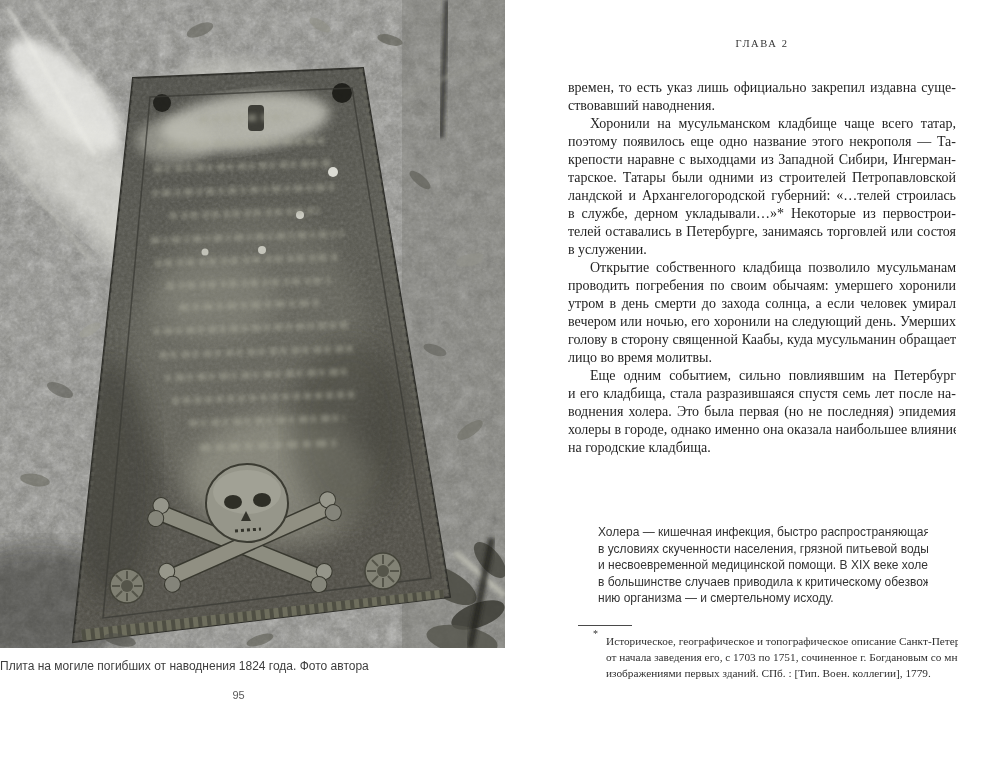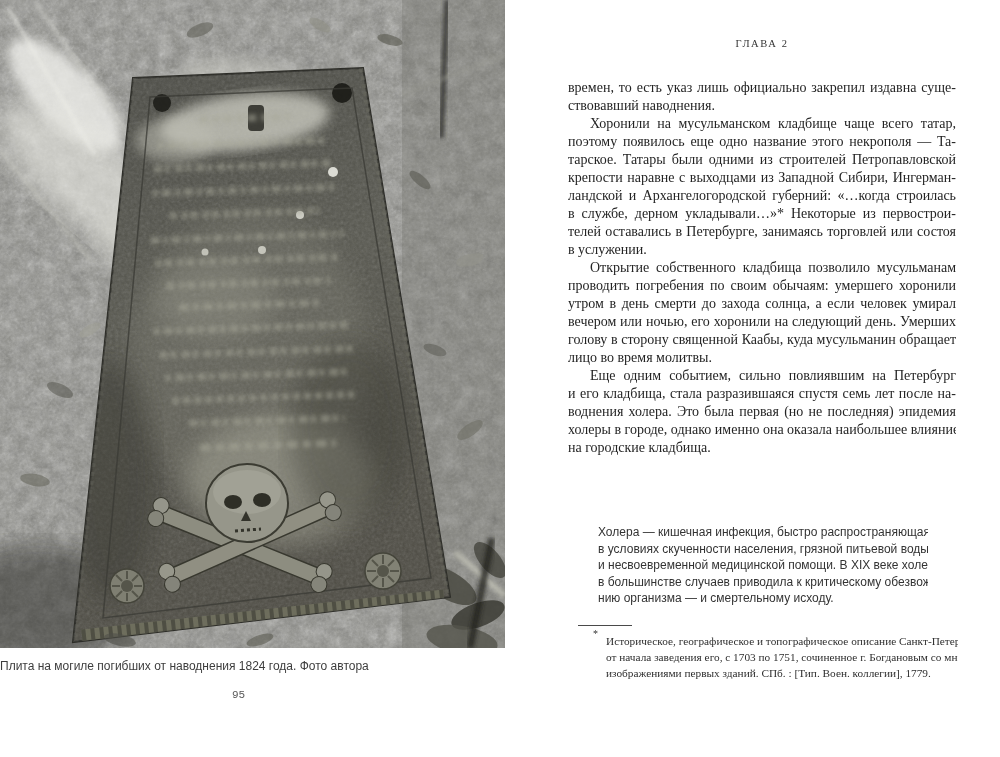--- a/index.html
+++ b/index.html
@@ -4,21 +4,21 @@
 <style>
   html,body{margin:0;padding:0;background:#ffffff;}
   .book{position:relative;width:1000px;height:757px;background:#ffffff;overflow:hidden;
         font-family:"Liberation Serif", serif;color:#232323;}
   
   .left-page{position:absolute;left:0;top:0;width:505px;height:757px;}
   .photo-wrap{position:absolute;left:0;top:0;width:505px;height:648px;overflow:hidden;}
   .photo-caption{position:absolute;left:0;top:659px;width:505px;
         font-family:"Liberation Sans", sans-serif;font-size:12px;color:#3d3d3d;white-space:nowrap;}
   .page-num{position:absolute;text-align:center;font-size:11px;color:#5a5a5a;
-        font-family:Liberation Mono, monospace;}
+        font-family:Liberation Sans, sans-serif;}
   .page-num.left{left:0;top:689px;width:477px;}
   
   .right-page{position:absolute;left:568px;top:0;width:388px;height:757px;}
   .running-header{position:absolute;left:0;top:38px;width:100%;text-align:center;
         font-size:10.5px;letter-spacing:1.6px;color:#333;}
   .body-text{position:absolute;left:0;top:79px;width:388px;font-size:14px;line-height:18px;color:#242424;}
   .body-text .tline{white-space:nowrap;overflow:hidden;text-align:justify;text-align-last:justify;}
   .body-text .tline.last{text-align-last:left;}
   .para.indent .tline:first-child{text-indent:22px;}
   .inline-note{position:absolute;left:30px;top:524px;width:330px;
@@ -236,23 +236,23 @@
     <div class="running-header">ГЛАВА 2</div>
 
     <div class="body-text">
       <div class="para">
           <div class="tline">времен, то есть указ лишь официально закрепил издавна суще-</div>
           <div class="tline last">ствовавший наводнения.</div>
         </div>
       <div class="para indent">
           <div class="tline">Хоронили на мусульманском кладбище чаще всего татар,</div>
           <div class="tline">поэтому появилось еще одно название этого некрополя — Та-</div>
+          <div class="tline">крепости наравне с выходцами из Западной Сибири, Ингерман-</div>
           <div class="tline">тарское. Татары были одними из строителей Петропавловской</div>
-          <div class="tline">крепости наравне с выходцами из Западной Сибири, Ингерман-</div>
-          <div class="tline">ландской и Архангелогородской губерний: «…когда строилась</div>
+          <div class="tline">ландской и Архангелогородской губерний: «…телей строилась</div>
           <div class="tline">в службе, дерном укладывали…»* Некоторые из первострои-</div>
           <div class="tline">телей оставались в Петербурге, занимаясь торговлей или состоя</div>
           <div class="tline last">в услужении.</div>
         </div>
       <div class="para indent">
           <div class="tline">Открытие собственного кладбища позволило мусульманам</div>
           <div class="tline">проводить погребения по своим обычаям: умершего хоронили</div>
           <div class="tline">утром в день смерти до захода солнца, а если человек умирал</div>
           <div class="tline">вечером или ночью, его хоронили на следующий день. Умерших</div>
           <div class="tline">голову в сторону священной Каабы, куда мусульманин обращает</div>

